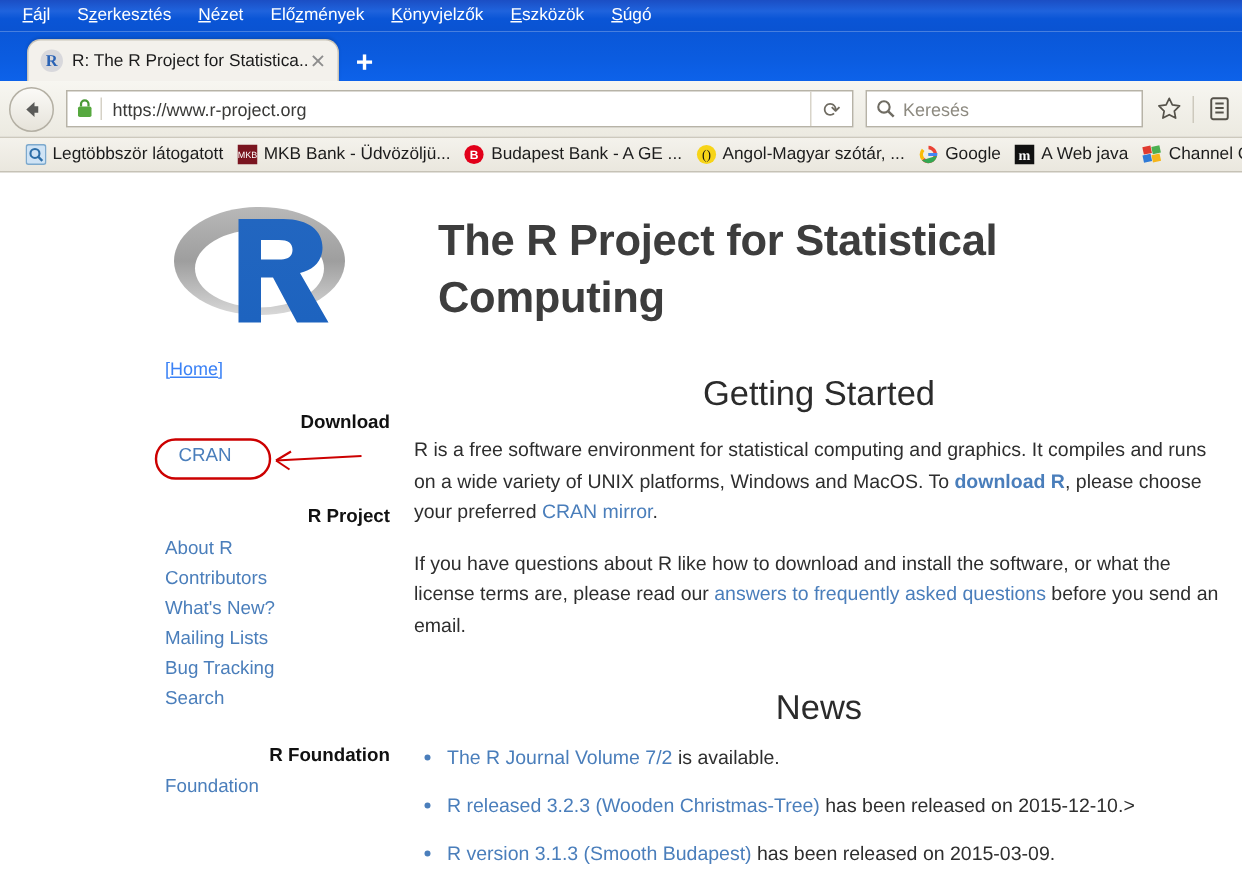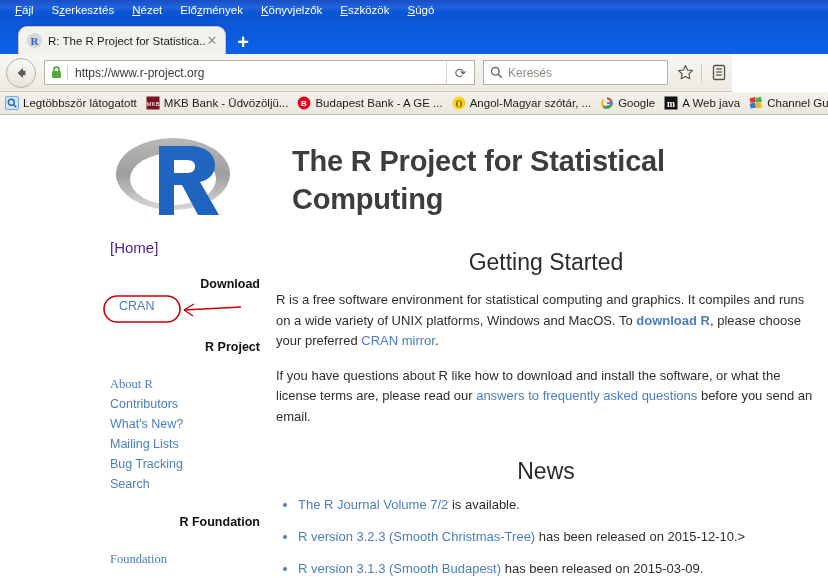--- a/index.html
+++ b/index.html
@@ -63,21 +63,21 @@
   }
   .newtab {
     position: absolute; left: 232px; top: 12px;
     width: 22px; height: 20px;
     color: #ffffff; font-size: 20px; line-height: 18px; font-weight: bold;
     text-align: center;
   }
 
   
   .navbar {
-    position: absolute; left: 0; top: 54px; width: 732px; height: 38px;
+    position: absolute; left: 0; top: 54px; width: 828px; height: 38px;
     background: linear-gradient(to bottom, #f7f6f1 0%, #eceae1 100%);
     border-bottom: 1px solid #cdc9bd;
     display: flex; align-items: center;
     z-index: 4;
   }
   .back-btn {
     width: 30px; height: 30px; margin-left: 6px;
     border-radius: 50%;
     background: linear-gradient(to bottom, #fbfaf7, #e6e3da);
     border: 1px solid #b4b0a4;
@@ -114,51 +114,51 @@
     width: 26px; height: 26px; margin-left: 4px; flex: 0 0 auto;
     display: flex; align-items: center; justify-content: center;
   }
   .tool-sep { width:1px; height:18px; background:#cdc9bd; margin-left:3px; flex:0 0 auto;}
 
   
   .bookmarks {
     position: absolute; left: 0; top: 92px; width: 828px; height: 23px;
     background: linear-gradient(to bottom, #f4f2ec 0%, #eae7de 100%);
     border-bottom: 1px solid #c6c2b6;
-    display: flex; align-items: center; padding-left: 5px;
+    display: flex; align-items: center; padding-left: 17px;
     z-index: 4; overflow: hidden;
   }
   .bm {
     display: flex; align-items: center; gap: 4px;
     margin-right: 9px; font-size: 11.5px; color: #1c1c1c;
     white-space: nowrap; flex: 0 0 auto;
   }
   .bm-ico { width: 14px; height: 14px; flex: 0 0 auto; display:flex; align-items:center; justify-content:center;}
 
   
   .page {
     position: absolute; left: 0; top: 116px; width: 828px; height: 468px;
     background: #ffffff; overflow: hidden;
   }
   .sidebar {
     position: absolute; left: 110px; top: 14px; width: 150px;
   }
   .rlogo { width: 122px; height: 95px; position: relative; margin-left: 2px;}
   .home-link {
-    margin-top: 14px; font-size: 15px; color: #4c1d95;
+    margin-top: 14px; font-size: 12px; color: #3b82f6; text-decoration: underline;
   }
   .side-head {
     font-size: 12.5px; font-weight: bold; color: #111111;
     margin-top: 21px;
     text-align: right;
   }
   .side-link {
     font-size: 12.5px; color: #4a7ebb; line-height: 20px;
   }
-  .side-link.first { margin-top: 20px; font-family: Liberation Serif, serif; }
+  .side-link.first { margin-top: 4px; }
   .side-group { margin-top: 2px; }
 
   
   .cran-wrap { position: relative; height: 22px; margin-top: 6px; }
   .cran-link { position: absolute; left: 9px; top: 2px; font-size: 12.5px; color: #4a7ebb; }
   .annot {
     position: absolute; left: -8px; top: -4px;
     pointer-events: none;
   }
 
@@ -392,18 +392,18 @@
       <h2 class="sec">Getting Started</h2>
 
       <p class="para"><span>R is a free software environment for statistical computing and graphics. It compiles and runs on a wide variety of UNIX platforms, Windows and MacOS. To </span><a class="ln bold" href="#">download R</a><span>, please choose your preferred </span><a class="ln" href="#">CRAN mirror</a><span>.</span></p>
 
       <p class="para"><span>If you have questions about R like how to download and install the software, or what the license terms are, please read our </span><a class="ln" href="#">answers to frequently asked questions</a><span> before you send an email.</span></p>
 
       <h2 class="sec">News</h2>
 
       <ul class="news">
         <li><a class="ln nb" href="#">The R Journal Volume 7/2</a><span> is available.</span></li>
-        <li><a class="ln nb" href="#">R version 3.2.3 (Smooth Christmas-Tree)</a><span> has been released on 2015-12-10.&gt;</span></li>
+        <li><a class="ln nb" href="#">R released 3.2.3 (Wooden Christmas-Tree)</a><span> has been released on 2015-12-10.&gt;</span></li>
         <li><a class="ln nb" href="#">R version 3.1.3 (Smooth Budapest)</a><span> has been released on 2015-03-09.</span></li>
       </ul>
     </div>
   </div>
 </div>
 
 </body></html>

